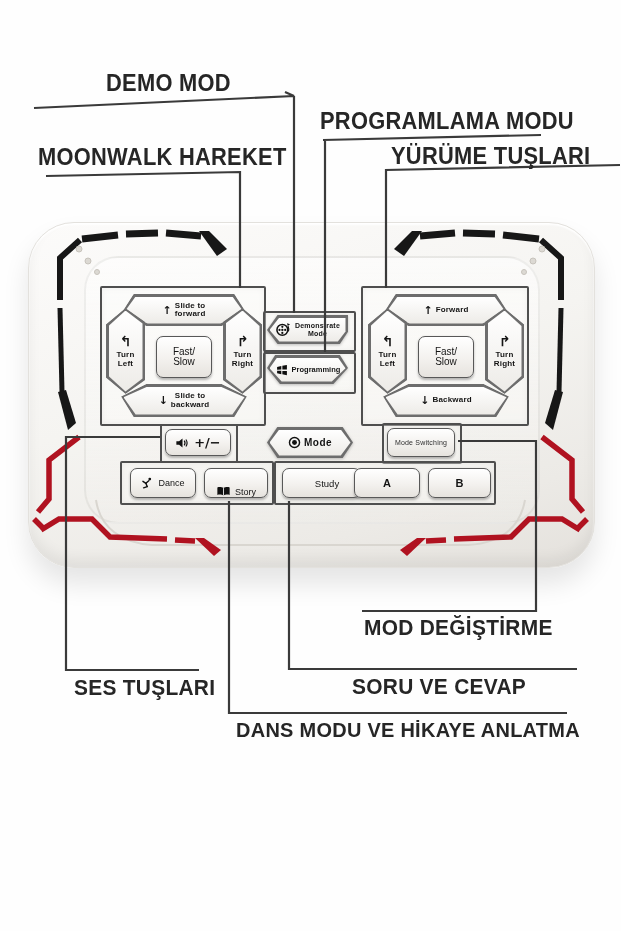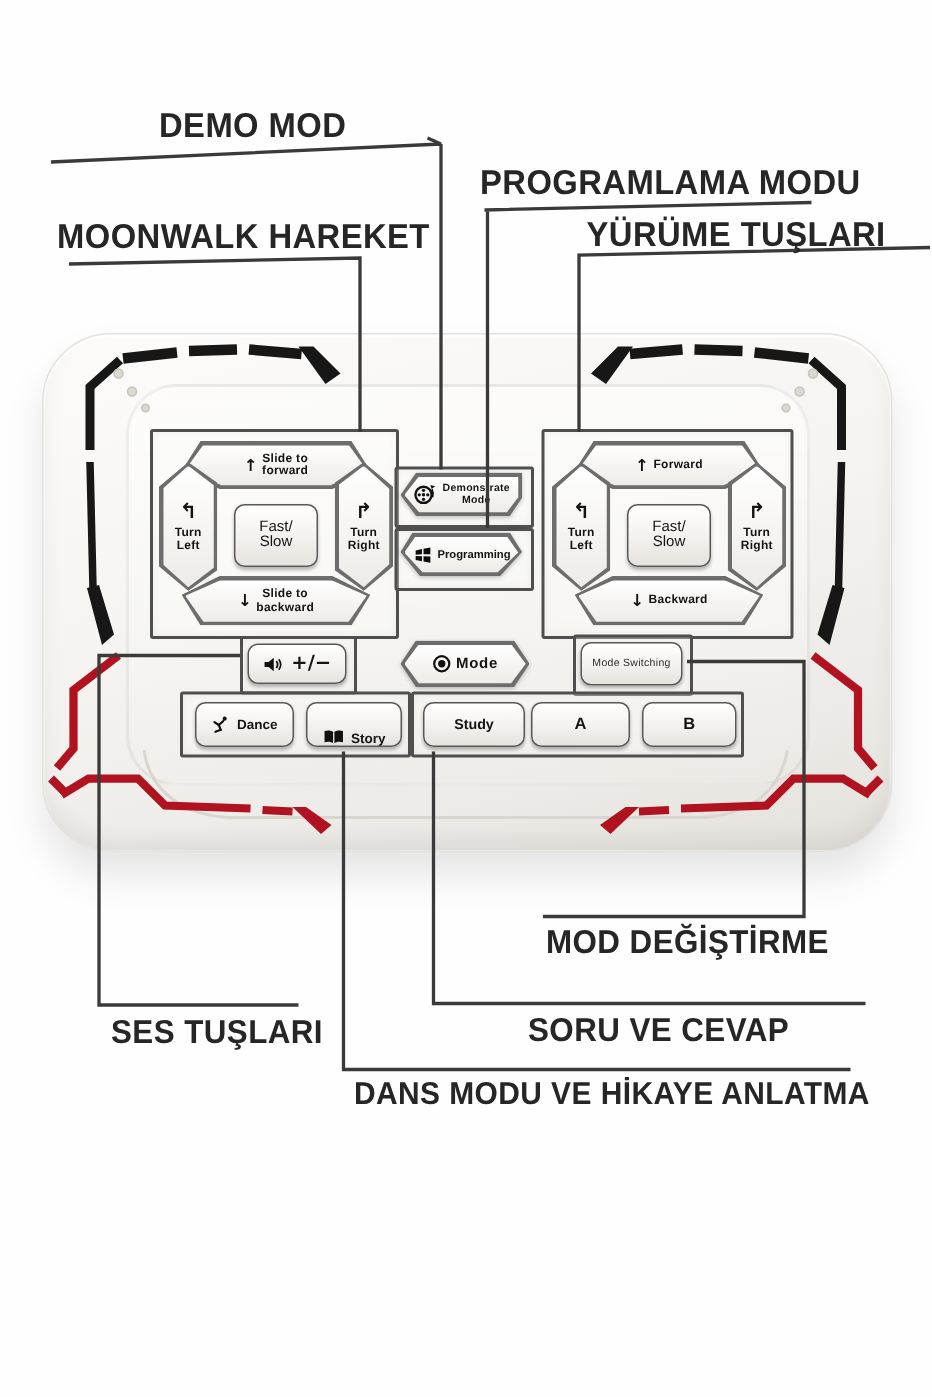--- a/index.html
+++ b/index.html
@@ -37,21 +37,21 @@
   .cstop { clip-path:polygon(0 50%,12% 0,88% 0,100% 50%,88% 100%,12% 100%); }
   .cdemo { clip-path:polygon(13% 0,100% 0,100% 58%,90% 100%,13% 100%,0 52%); }
   .cprog { clip-path:polygon(10% 0,90% 0,100% 45%,82% 100%,16% 100%,0 45%); }
   .col  { display:flex; flex-direction:column; align-items:center; }
   .lines{ font-size:8px; font-weight:bold; line-height:8.5px; letter-spacing:0.2px;text-align:center; }
   .arrow{ font-family:"DejaVu Sans",sans-serif; font-weight:bold; }
   .a-big{ font-size:14px; line-height:14px; }
   .a-sm { font-size:11px; line-height:11px; }
   .fastslow { font-size:10px; font-weight:normal; line-height:10px; text-align:center; }
   .tinytxt  { font-size:7px; font-weight:bold; line-height:7.5px; }
-  .btn-label{ font-size:9px; font-weight:bold; }
+  .btn-label{ font-size:9px; font-weight:normal; }
   .ab-label { font-size:11px; font-weight:bold; }
   .ms-label { font-size:7px; color:#2c2c2c; letter-spacing:0.2px; }
   .vol-label{ font-size:13px; font-weight:bold; font-family:"DejaVu Sans",sans-serif; }
   .stop-label{ font-size:10px; font-weight:bold; letter-spacing:0.5px; }
 
   
   .ann { position:absolute; font-weight:bold; color:#262626; white-space:nowrap;
          transform:scaleX(0.95); transform-origin:left top; letter-spacing:0.3px; }
   .fs23{ font-size:23px; } .fs22{ font-size:22px; } .fs21{ font-size:21px; }
 </style>
@@ -287,21 +287,21 @@
     <div class="btn-rect" style="left:82px; top:5px; width:62px; height:28px;align-items:flex-end;">
       <svg width="15" height="11" viewBox="0 0 22 16">
         <path d="M11 3 C8.5 1.2 4.5 1 2 2 V13 C4.5 12 8.5 12.2 11 14 C13.5 12.2 17.5 12 20 13 V2 C17.5 1 13.5 1.2 11 3 Z" fill="#101010"></path>
         <path d="M11 3 V14" stroke="#fff" stroke-width="1.2"></path>
       </svg>
       <span class="btn-label">Story</span>
     </div>
   </div>
 
   <div class="group-box" style="left:274px; top:461px; width:218px; height:40px;">
-    <div class="btn-rect" style="left:6px; top:5px; width:66px; height:28px;">
+    <div class="btn-rect" style="left:6px; top:5px; width:66px; height:28px;padding-left:11px;">
       <span class="btn-label" style="font-size:9.5px;">Study</span>
     </div>
     <div class="btn-rect" style="left:78px; top:5px; width:64px; height:28px;">
       <span class="ab-label">A</span>
     </div>
     <div class="btn-rect" style="left:152px; top:5px; width:61px; height:28px;">
       <span class="ab-label">B</span>
     </div>
   </div>
 

